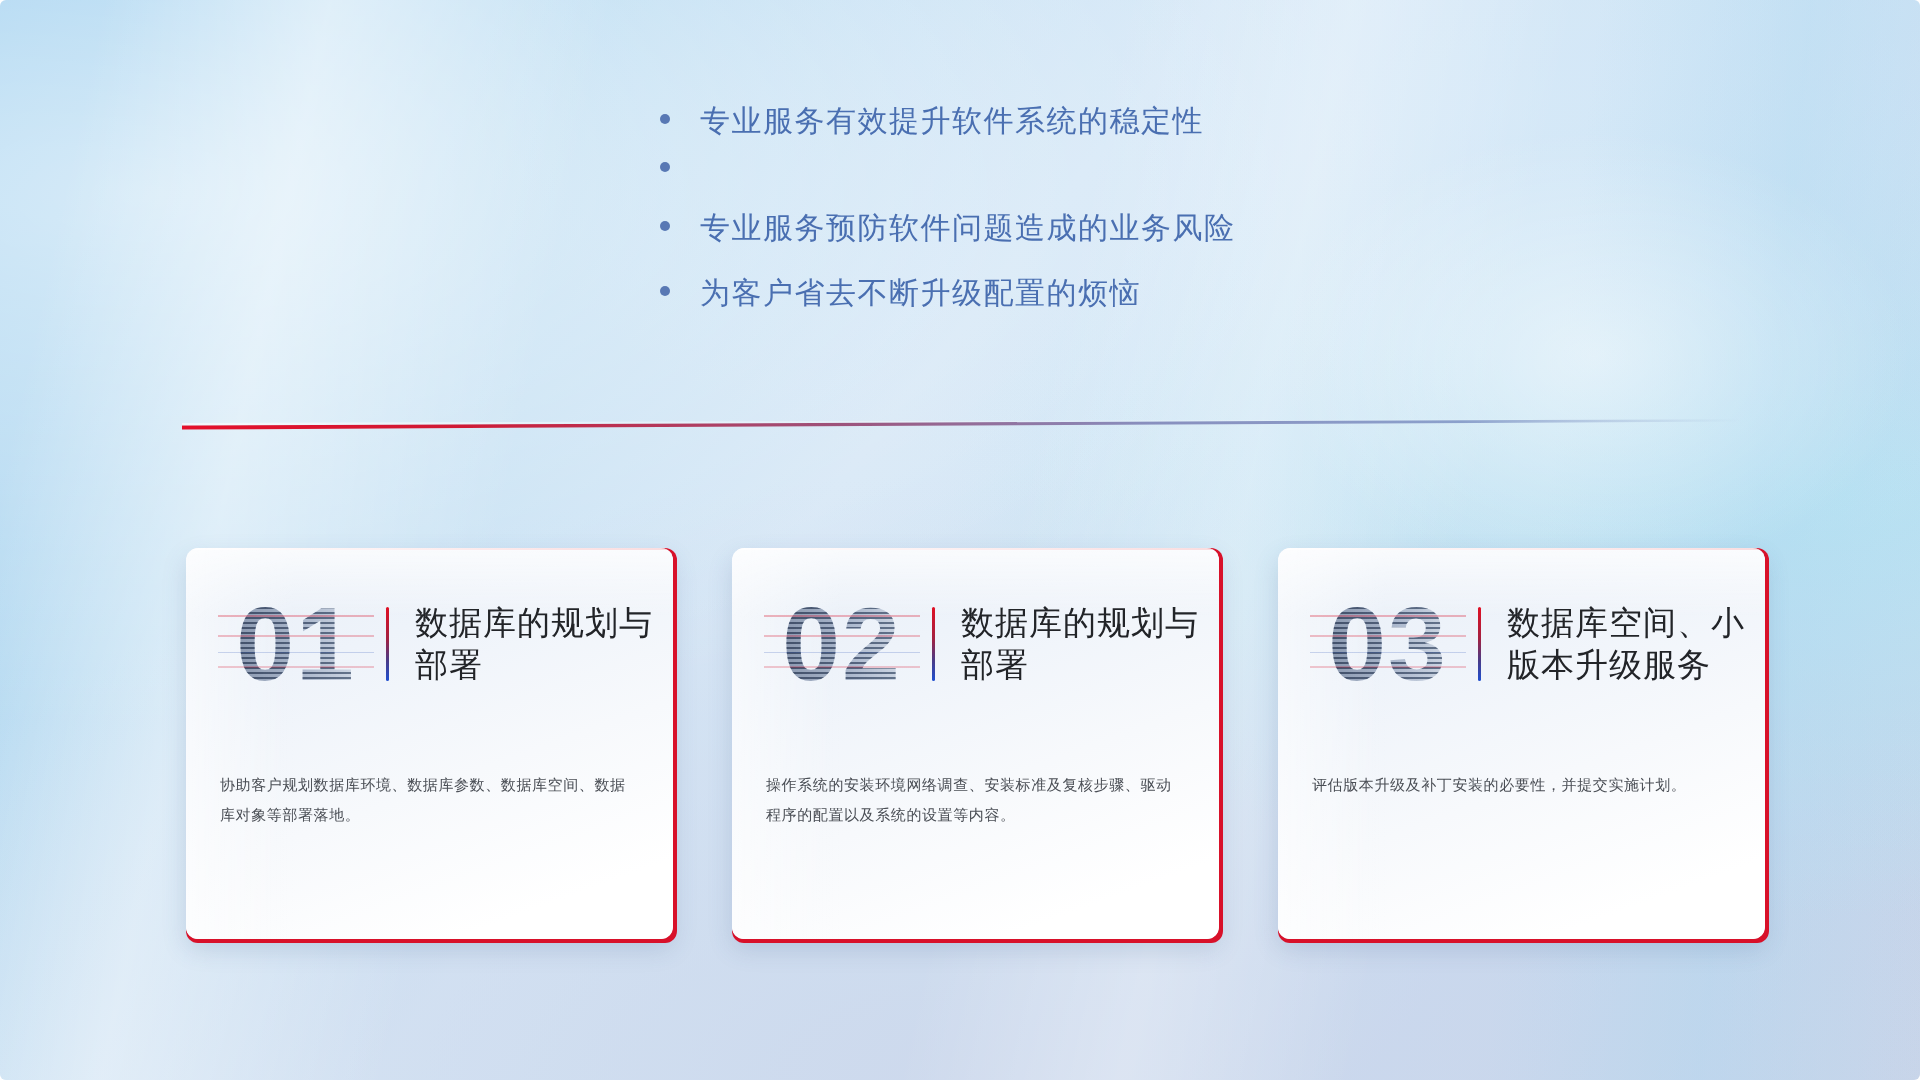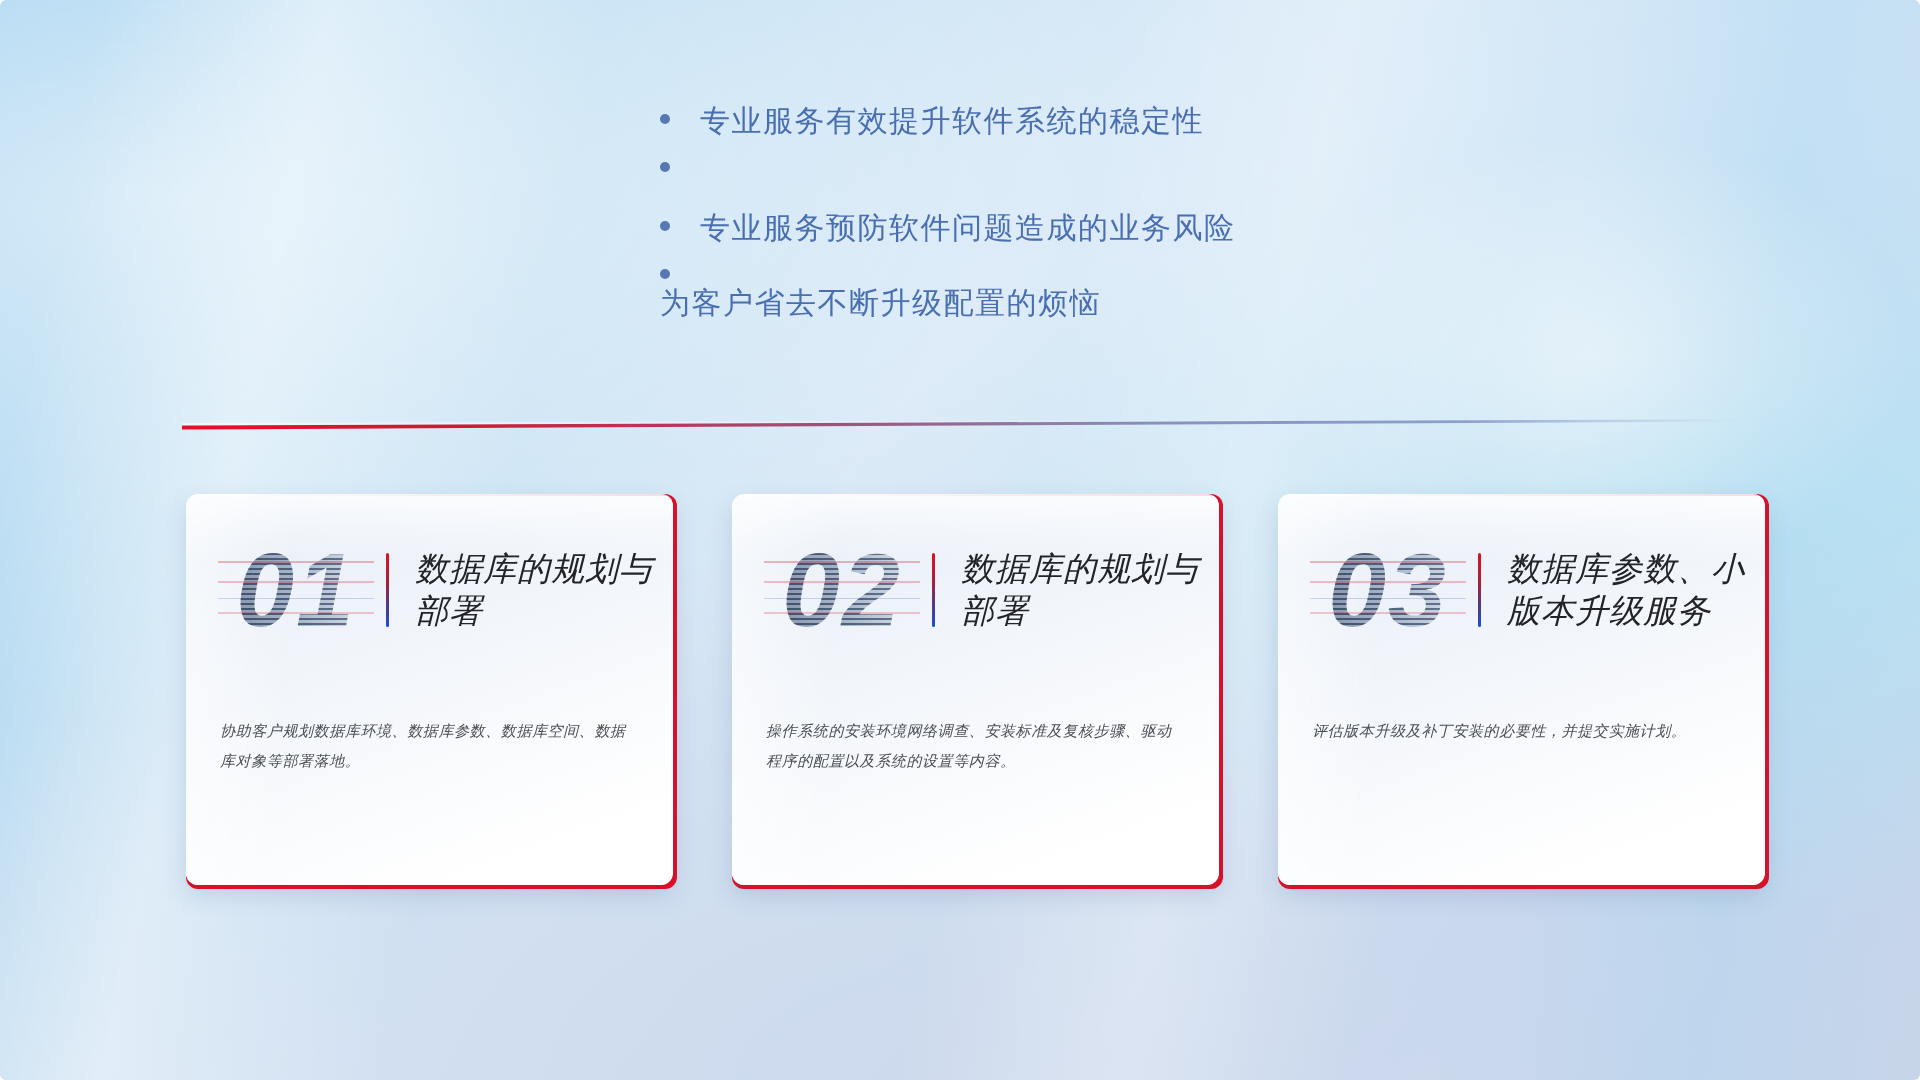--- a/index.html
+++ b/index.html
@@ -50,21 +50,21 @@
     position: absolute;
     left: 660px;
     top: 104px;
     z-index: 5;
   }
   .bullet-row {
     display: flex;
     align-items: baseline;
     margin-bottom: 32px;
   }
-  .bullet-row:last-child { margin-bottom: 0; flex-direction: column; }
+  .bullet-row:last-child { margin-bottom: 0; }
   .bullet-dot {
     width: 10px; height: 10px;
     border-radius: 50%;
     background: #5878b4;
     margin-right: 30px;
     position: relative;
     top: -7px;
     flex: 0 0 auto;
   }
   .bullet-text {
@@ -83,25 +83,24 @@
     width: 1560px;
     height: 22px;
     z-index: 4;
   }
   .divider-wrap svg { display: block; width: 100%; height: 100%; }
 
   
   .cards {
     position: absolute;
     left: 186px;
-    top: 494px;
+    top: 548px;
     display: flex;
     gap: 59px;
     z-index: 6;
-    font-style: italic;
   }
 
   .card {
     position: relative;
     width: 487px;
     height: 391px;
     border-radius: 12px;
     background: linear-gradient(160deg, #e7eef7 0%, #eef3fa 28%, #f7f9fc 58%, #ffffff 86%, #ffffff 100%);
     box-shadow:
       4px 0 0 0 #d8112a,
@@ -276,20 +275,20 @@
       </div>
       <div class="card-body">操作系统的安装环境网络调查、安装标准及复核步骤、驱动程序的配置以及系统的设置等内容。</div>
     </div>
 
     <div class="card">
       <div class="card-topline"></div>
       <div class="card-sheen"></div>
       <div class="card-head">
         <div class="ghost-num">03</div>
         <div class="head-rule"></div>
-        <div class="card-title">数据库参数、小版本升级服务</div>
+        <div class="card-title">数据库空间、小版本升级服务</div>
       </div>
       <div class="card-body">评估版本升级及补丁安装的必要性，并提交实施计划。</div>
     </div>
 
   </div>
 
 </div>
 
 </body></html>

